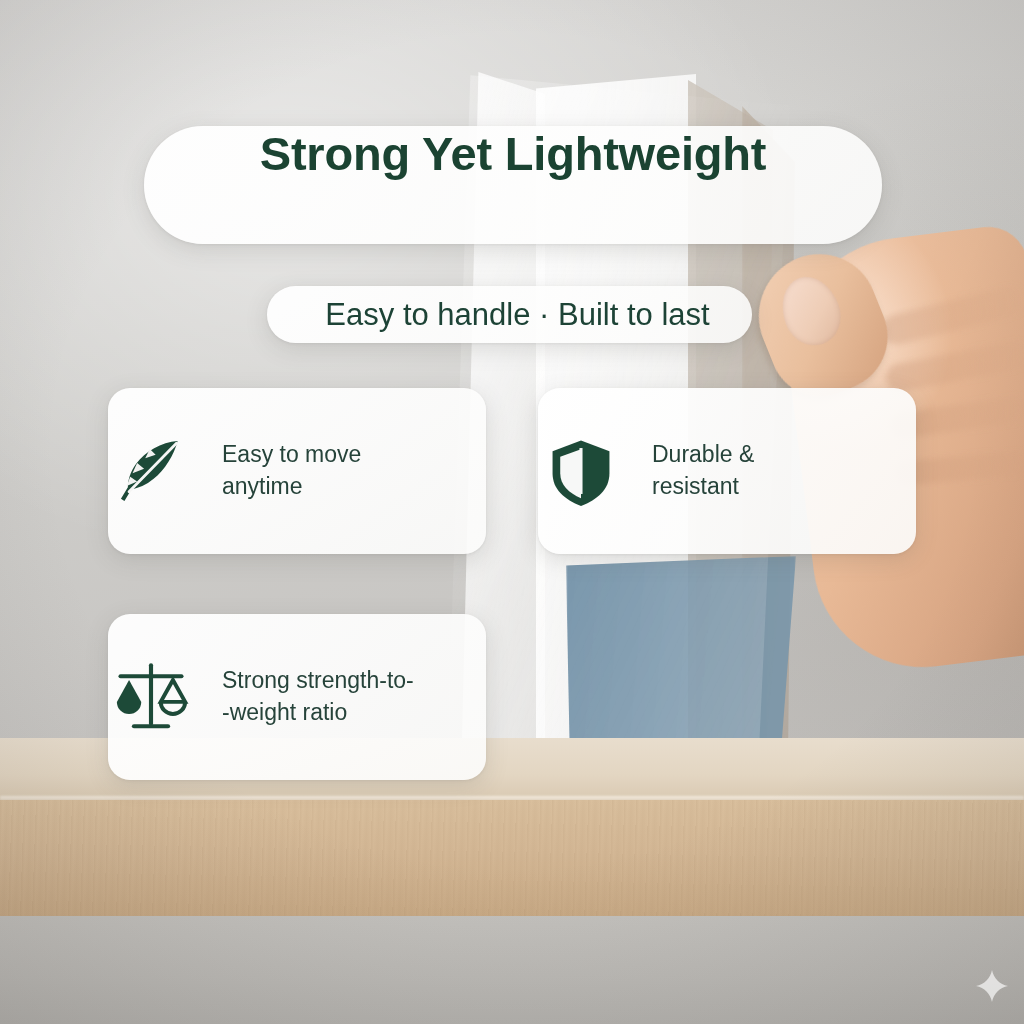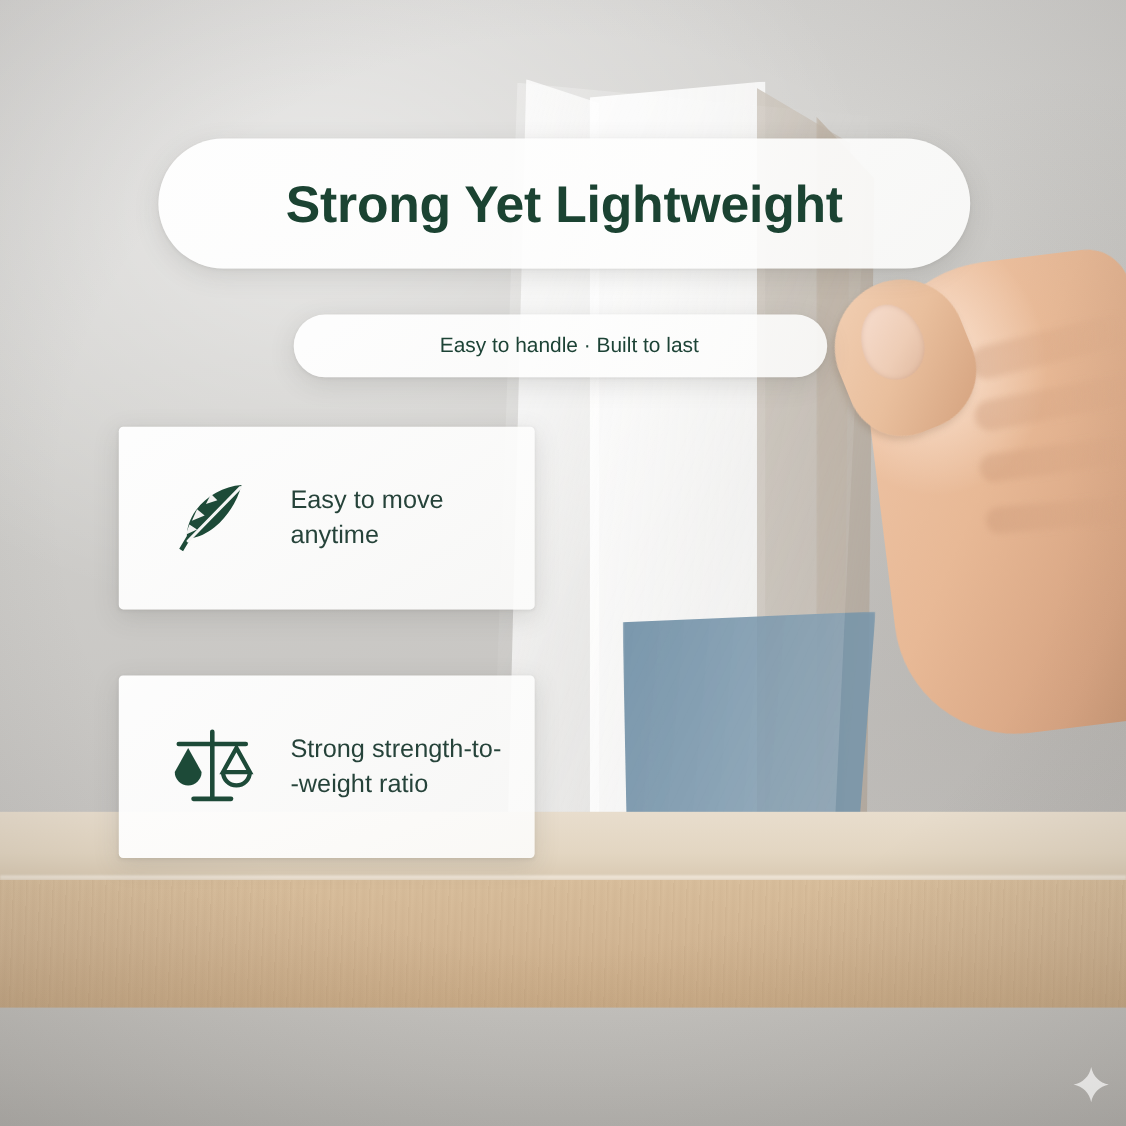--- a/index.html
+++ b/index.html
@@ -127,43 +127,43 @@
   
   .card {
     position:absolute;
     background:linear-gradient(135deg, rgba(255,255,255,0.955), rgba(252,252,251,0.90));
     box-shadow:0 6px 22px rgba(90,88,84,0.17), 0 1px 3px rgba(90,88,84,0.10);
   }
 
   #title-pill {
     left:144px; top:126px; width:738px; height:118px;
     border-radius:59px;
-    display:flex; align-items:center; justify-content:center;
+    display:flex; justify-content:center;
   }
   #title-text {
     font-family:"Liberation Sans Narrow","Liberation Sans", sans-serif;
     font-size:47px; font-weight:bold; letter-spacing:-0.2px;
     color:#1b4332; white-space:nowrap;
   }
 
   #subtitle-pill {
     left:267px; top:286px; width:485px; height:57px;
     border-radius:29px;
     display:flex; align-items:center; justify-content:center;
     background:linear-gradient(135deg, rgba(255,255,255,0.95), rgba(252,252,251,0.88));
   }
   #subtitle-text {
-    font-size:19px; font-weight:400; color:#1d4336; white-space:nowrap;margin-left:16px;
+    font-size:31px; font-weight:400; color:#1d4336; white-space:nowrap;margin-left:16px;
   }
 
   .feature-card {
     width:378px; height:166px;
-    border-radius:4px;
+    border-radius:22px;
     display:flex; align-items:center;
-    padding-left:42px; gap:28px;
+    gap:28px;
   }
   #card-move      { left:108px; top:388px; }
   #card-durable   { left:538px; top:388px; }
   #card-ratio     { left:108px; top:614px; }
   #card-comfort   { left:538px; top:614px; }
 
   .card-icon {
     width:86px; height:86px; flex:0 0 86px;
     display:flex; align-items:center; justify-content:center;
   }
@@ -233,20 +233,31 @@
       <svg viewBox="0 0 64 64" width="74" height="74" aria-hidden="true">
         <path d="M55 6C41 7 27 15 19 26c-5 7-7 14-7 20l-6 10 3 2 6-10c6-1 13-4 19-9 10-8 18-21 21-33z" fill="#1d4a38"></path>
         <path d="M54 8 13 50" stroke="#f6f6f5" stroke-width="2.4" fill="none" stroke-linecap="round"></path>
         <path d="M31 13l-4 8 9-3zM20 25l-4 9 10-4zM14 37l-3 8 9-4z" fill="#f2f2f1"></path>
       </svg>
     </div>
     <div class="card-label">Easy to move
 anytime</div>
   </div>
 
+  <div class="card feature-card" id="card-durable">
+    <div class="card-icon">
+      <svg viewBox="0 0 64 64" width="70" height="70" aria-hidden="true">
+        <path d="M32 4 6 14v20c0 15 11 24 26 30 15-6 26-15 26-30V14L32 4z" fill="#1d4a38"></path>
+        <path d="M32 12 13 19v15c0 11 8 18 19 23V12z" fill="#f7f8f7"></path>
+        <path d="M30.6 11h2.8v42h-2.8z" fill="#f7f8f7"></path>
+      </svg>
+    </div>
+    <div class="card-label">Durable &amp;
+resistant</div>
+  </div>
 
   <div class="card feature-card" id="card-ratio">
     <div class="card-icon">
       <svg viewBox="0 0 64 64" width="78" height="78" aria-hidden="true">
         <g stroke="#1d4a38" stroke-width="3.4" fill="none" stroke-linecap="round">
           <path d="M32 6v48"></path>
           <path d="M7 15h50"></path>
           <path d="M18 56h28"></path>
         </g>
         <path d="M14 18 4 36h20z" fill="#1d4a38"></path>

